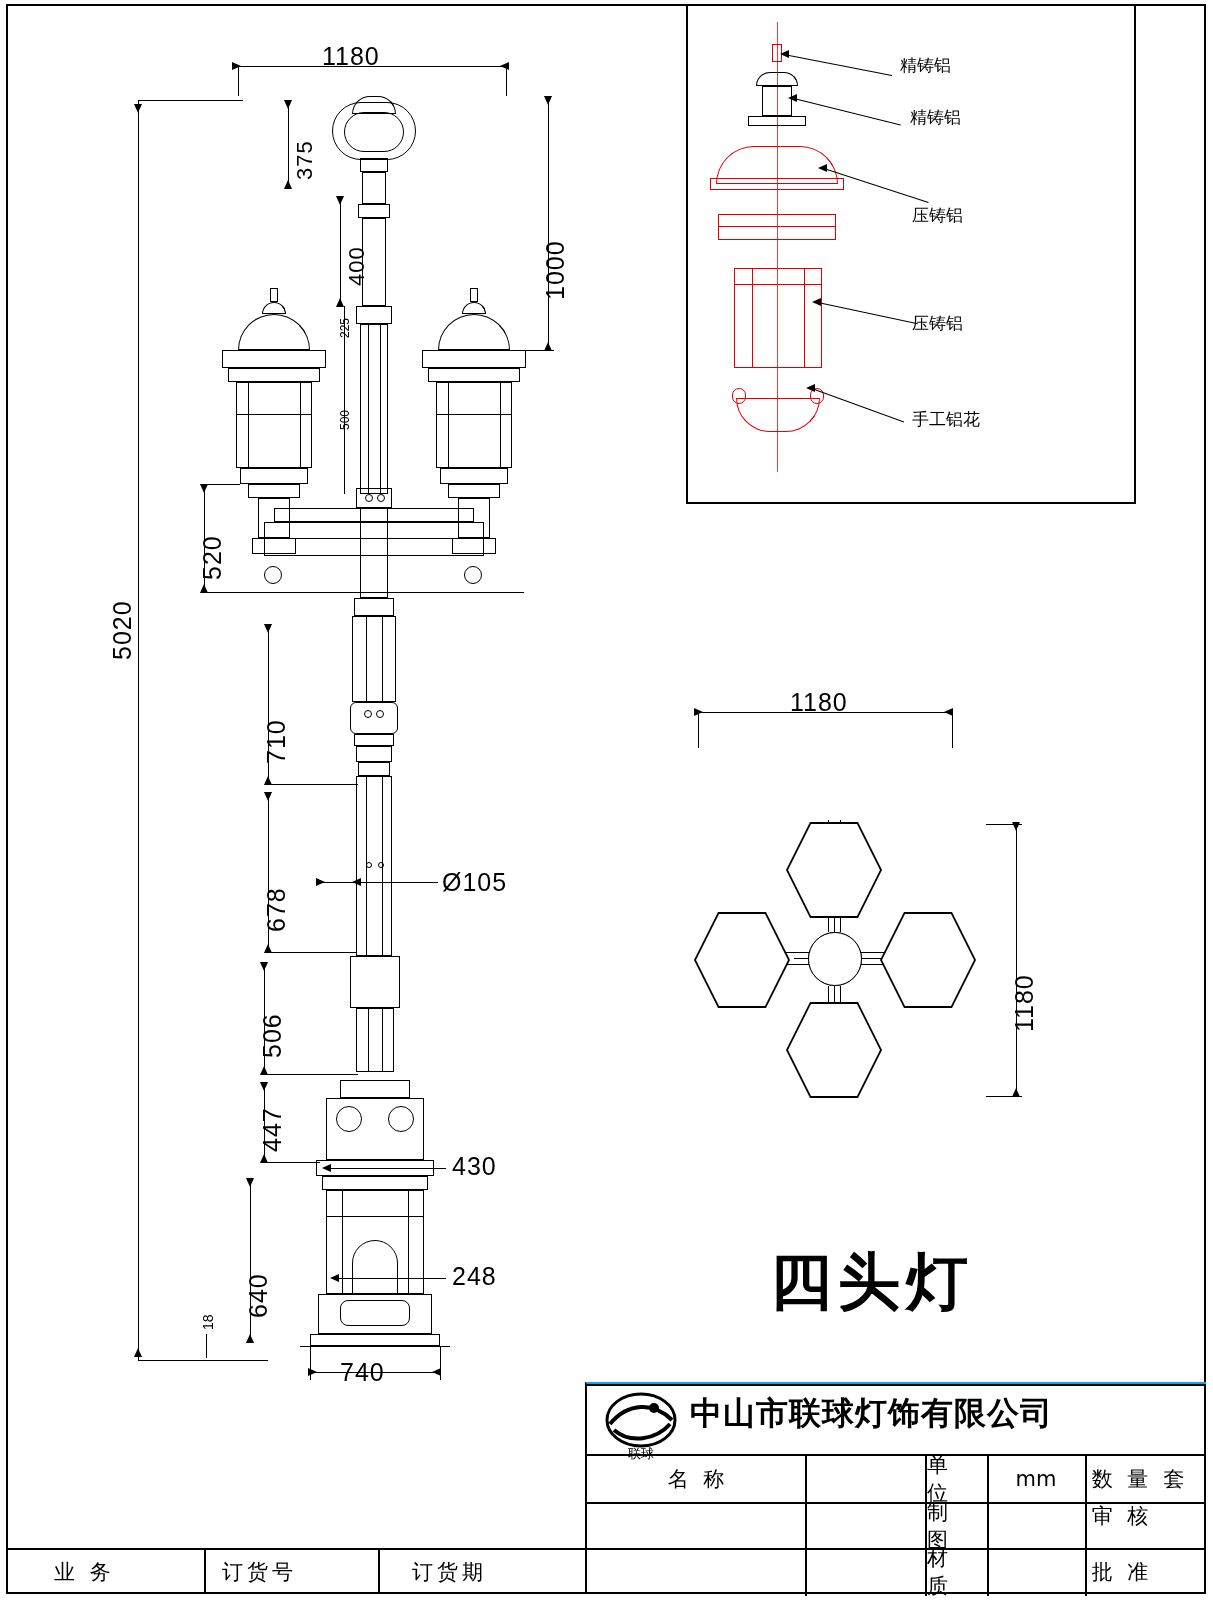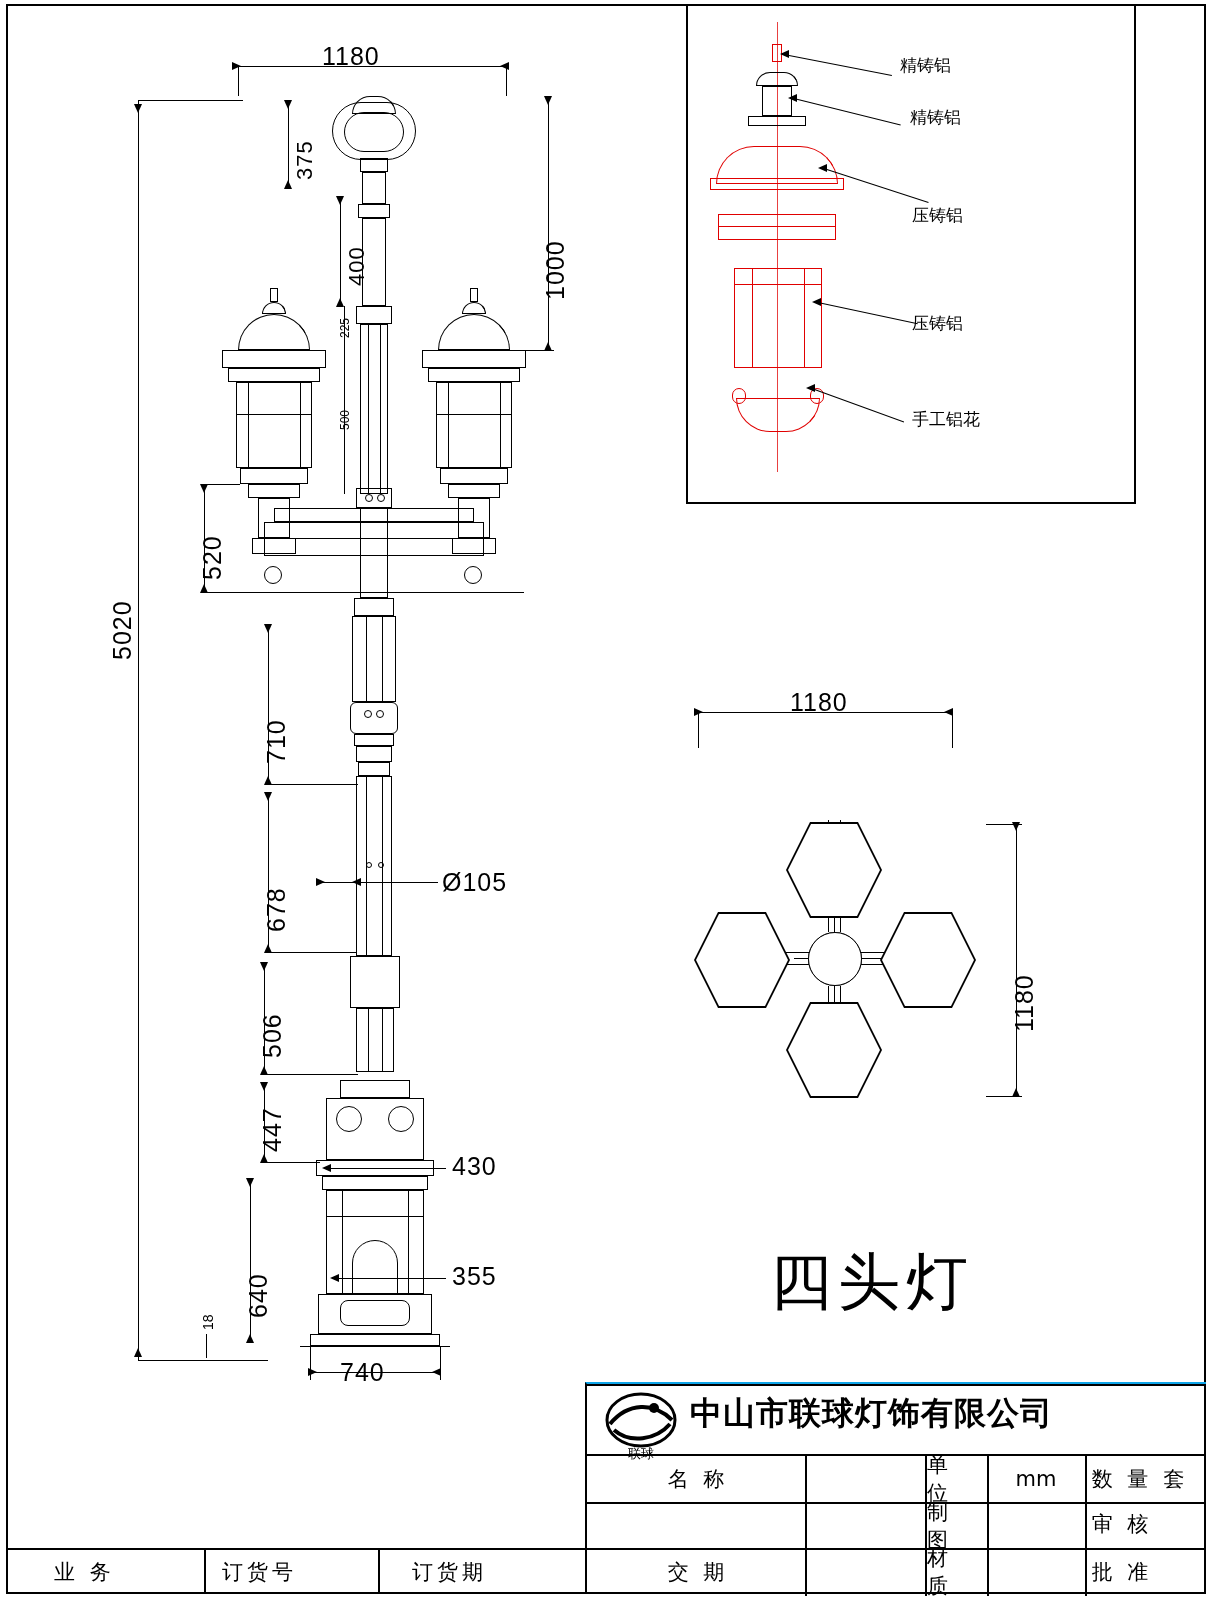--- a/index.html
+++ b/index.html
@@ -36,21 +36,21 @@
                border:2px solid #000; box-sizing:border-box; }
   #detailbox .lead { position:absolute; background:#000; height:1px; transform-origin:0 0; }
   #detailbox .label { position:absolute; font-size:17px; font-family:"DejaVu Sans", sans-serif;
                       white-space:nowrap; }
 
   
   #planview { position:absolute; left:686px; top:690px; width:460px; height:480px; }
   .hex { position:absolute; border:1px solid #000; box-sizing:border-box; }
 
   
-  #bigtitle { position:absolute; left:770px; top:1240px; font-size:62px; font-weight:normal;
+  #bigtitle { position:absolute; left:770px; top:1240px; font-size:62px; font-weight:bold;
               font-family:"DejaVu Sans", sans-serif; letter-spacing:6px; }
 
   #titleblock { position:absolute; left:585px; top:1382px; width:621px; height:212px;
                 border-left:2px solid #000; border-top:2px solid #0ea5e9; box-sizing:border-box; }
   .cellline { position:absolute; width:1.5px; background:#000; }
   .cell { position:absolute; font-family:"DejaVu Sans", sans-serif; font-size:21px;
           display:flex; align-items:center; justify-content:center; }
   .cell.lbl { letter-spacing:4px; }
 
   #company { position:absolute; left:690px; top:1392px; font-size:32px; font-weight:bold;
@@ -238,21 +238,21 @@
   <div class="ahR" style="left:316px; top:878px;"></div>
   <div class="ahL" style="left:352px; top:878px;"></div>
   <div class="dimtxt" style="left:442px; top:868px;">Ø105</div>
 
   <div class="line hl" style="left:330px; top:1168px; width:116px;"></div>
   <div class="ahL" style="left:322px; top:1164px;"></div>
   <div class="dimtxt" style="left:452px; top:1152px;">430</div>
 
   <div class="line hl" style="left:336px; top:1278px; width:110px;"></div>
   <div class="ahL" style="left:330px; top:1274px;"></div>
-  <div class="dimtxt" style="left:452px; top:1262px;">355</div>
+  <div class="dimtxt" style="left:452px; top:1262px;">248</div>
 
   <div class="line vl" style="left:310px; top:1346px; height:34px;"></div>
   <div class="line vl" style="left:440px; top:1346px; height:34px;"></div>
   <div class="line hl" style="left:314px; top:1372px; width:124px;"></div>
   <div class="ahR" style="left:308px; top:1368px;"></div>
   <div class="ahL" style="left:432px; top:1368px;"></div>
   <div class="dimtxt" style="left:340px; top:1358px;">740</div>
 </div>
 
 <div id="detailbox">
@@ -392,24 +392,23 @@
   <div class="cell lbl" style="left:8px; top:72px; width:206px; height:46px;">名  称</div>
   <div class="cell" style="left:220px; top:72px; width:116px; height:46px;"></div>
   <div class="cell lbl" style="left:340px; top:72px; width:58px; height:46px;">单  位</div>
   <div class="cell" style="left:402px; top:72px; width:94px; height:46px;">mm</div>
   <div class="cell lbl" style="left:500px; top:72px; width:70px; height:46px;">数  量</div>
   <div class="cell" style="left:556px; top:72px; width:62px; height:46px;">套</div>
 
   <div class="cell" style="left:220px; top:120px; width:116px; height:44px;"></div>
   <div class="cell lbl" style="left:340px; top:120px; width:58px; height:44px;">制  图</div>
   <div class="cell" style="left:402px; top:120px; width:94px; height:44px;"></div>
-  <div class="cell lbl" style="left:500px; top:112px; width:70px; height:56px;">审  核</div>
+  <div class="cell lbl" style="left:500px; top:104px; width:70px; height:56px;">审  核</div>
   <div class="cell" style="left:556px; top:120px; width:62px; height:44px;"></div>
 
-  <div class="cell lbl" style="left:8px; top:166px; width:206px; height:44px;">交  期</div>
   <div class="cell" style="left:220px; top:166px; width:116px; height:44px;"></div>
   <div class="cell lbl" style="left:340px; top:166px; width:58px; height:44px;">材  质</div>
   <div class="cell" style="left:402px; top:166px; width:94px; height:44px;"></div>
   <div class="cell lbl" style="left:500px; top:166px; width:70px; height:44px;">批  准</div>
   <div class="cell" style="left:556px; top:166px; width:62px; height:44px;"></div>
 </div>
 
 <div id="bottomstrip">
   <div class="line hl" style="left:0; top:26px; width:578px; height:2px;"></div>
   <div class="cellline" style="left:196px; top:26px; height:46px;"></div>

